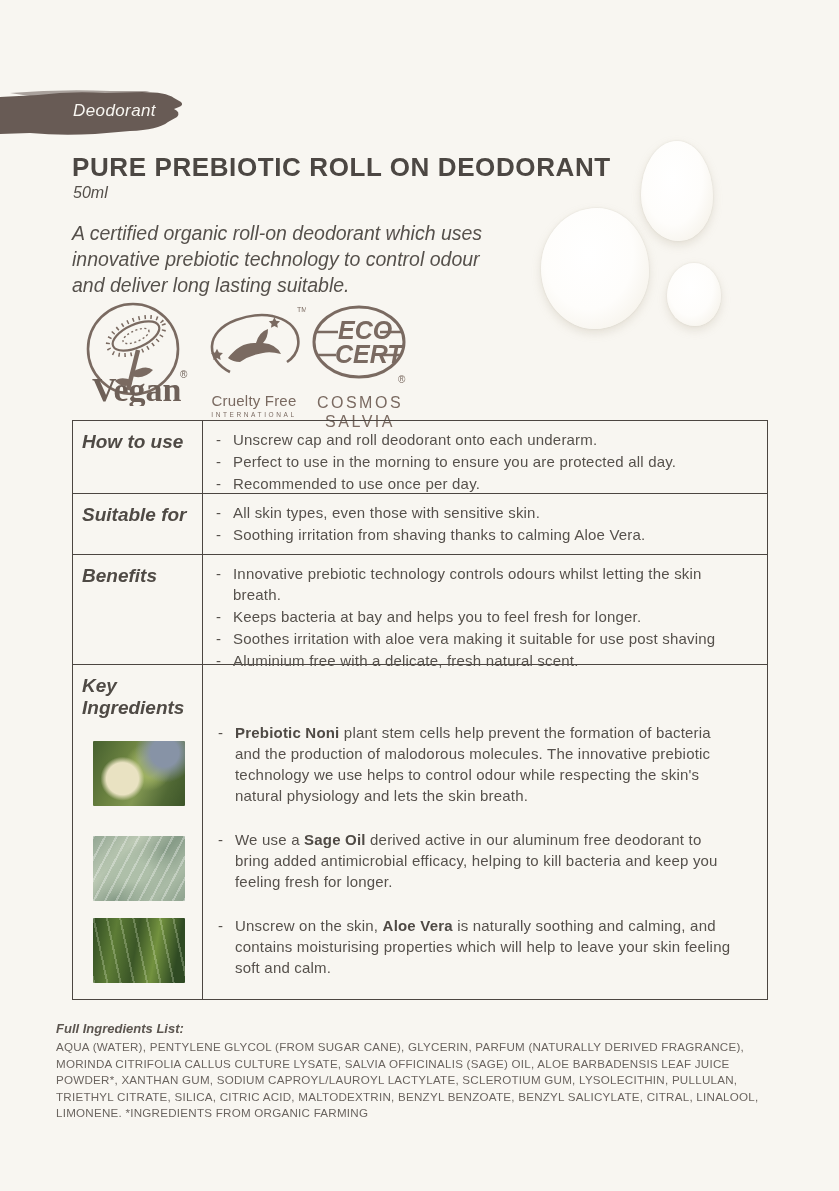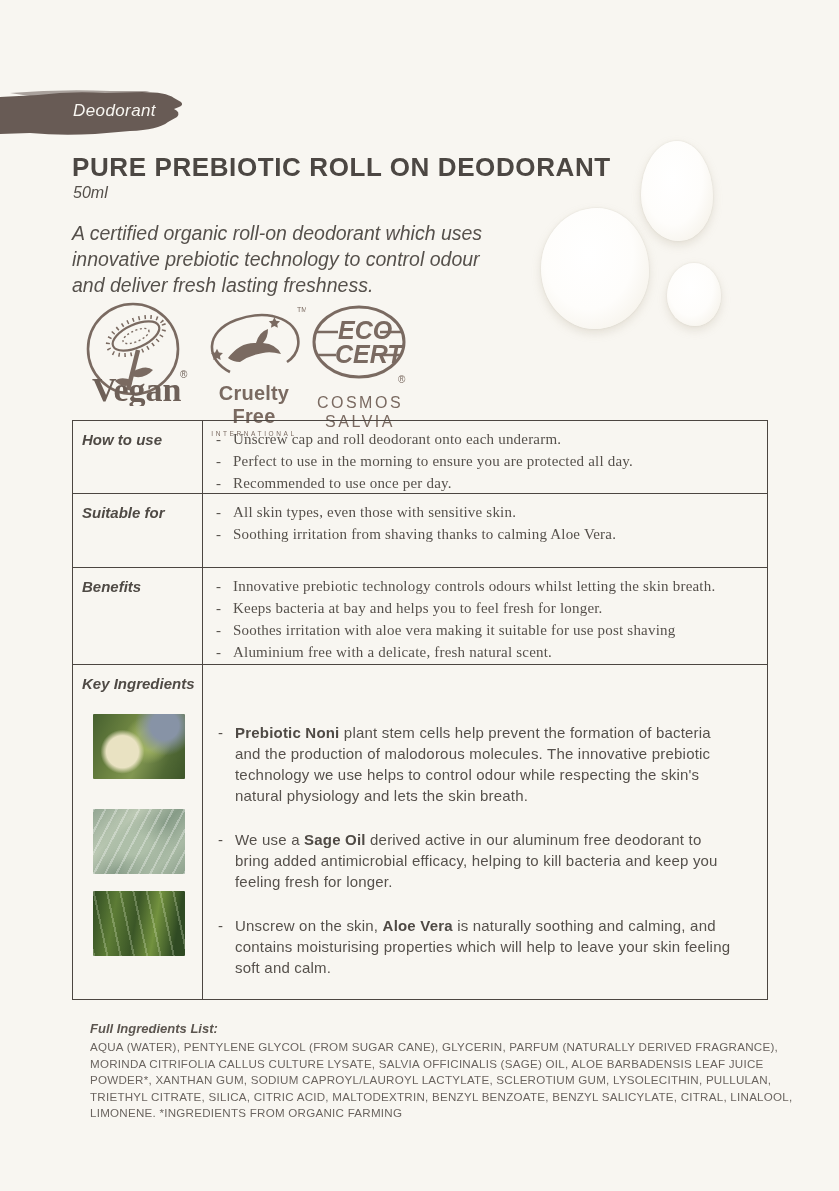--- a/index.html
+++ b/index.html
@@ -39,21 +39,21 @@
     position:absolute; left:72px; top:220px;
     font-style:italic; font-size:19.5px; line-height:26px;
     color:#56514c;
   }
 
   
   .badge { position:absolute; text-align:center; color:#7a6a61; }
   .badge-vegan   { left:74px;  top:300px; width:124px; }
   .badge-bunny   { left:202px; top:302px; width:104px; }
   .badge-ecocert { left:310px; top:303px; width:100px; }
-  .bunny-label { font-weight:bold; font-size:20px; margin-top:2px; letter-spacing:.2px; }
+  .bunny-label { font-weight:normal; font-size:15px; margin-top:12px; letter-spacing:.2px; }
   .bunny-sub   { font-size:6.5px; letter-spacing:2.6px; margin-top:2px; }
   .eco-sub     { font-size:16px; letter-spacing:2.5px; line-height:19px; margin-top:4px; }
 
   
   .blob {
     position:absolute;
     background: radial-gradient(ellipse at 44% 38%, #ffffff 0%, #fefdfb 52%, #f7f4ed 78%, #efece3 96%);
     box-shadow: 0 4px 10px rgba(175,165,145,.28), 0 0 2px rgba(190,182,165,.35);
   }
   .blob1 { left:641px; top:141px; width:72px;  height:100px; border-radius:50% 50% 47% 53% / 54% 56% 44% 46%; }
@@ -68,25 +68,25 @@
     display:flex; flex-direction:column;
     box-sizing:border-box;
   }
   .trow { display:flex; border-bottom:1.5px solid #4c4641; }
   .trow:last-child { border-bottom:none; flex:1; }
   .trow-1 { height:72px; } .trow-2 { height:92px; } .trow-3 { height:109px; }
   .tlabel {
     width:130px; flex:0 0 130px;
     border-right:1.5px solid #4c4641;
     padding:10px 4px 0 9px; box-sizing:border-box;
-    font-weight:bold; font-style:italic; font-size:15px; color:#4f4a45;
+    font-weight:bold; font-style:italic; font-size:19px; color:#4f4a45;
   }
   .tcontent { flex:1; padding:8px 18px 0 2px; box-sizing:border-box; }
   ul.bullets { margin:0; padding:0; list-style:none; font-size:15px; line-height:21px; letter-spacing:.2px; color:#56514c; }
-  ul.bullets li { position:relative; padding-left:28px; margin-bottom:1px;font-family:Liberation Serif, serif; }
+  ul.bullets li { position:relative; padding-left:28px; margin-bottom:1px; }
   ul.bullets li::before { content:"-"; position:absolute; left:11px; top:0; }
 
   
   .thumb { width:92px; height:65px; margin-left:11px; border-radius:1px; }
   .thumb-noni {
     background:
       radial-gradient(circle at 32% 58%, #e9e2c2 0 16px, rgba(233,226,194,0) 22px),
       radial-gradient(circle at 78% 18%, #8793a6 0 14px, rgba(135,147,166,0) 30px),
       radial-gradient(circle at 60% 40%, #9db061 0 10px, rgba(157,176,97,0) 24px),
       linear-gradient(115deg, #46602f 0%, #6d8441 35%, #82975２ 55%, #50683４ 80%, #3d5529 100%);
@@ -105,21 +105,21 @@
       linear-gradient(100deg, #2f4a22 0%, #5d7c36 24%, #3b5627 46%, #73923f 66%, #declarativeNONE 0),
       linear-gradient(100deg, #2f4a22 0%, #5d7c36 24%, #3b5627 46%, #73923f 66%, #2f4a23 88%);
     margin-top:17px;
   }
   .ki-wrap { padding:26px 14px 0 2px; font-size:15px; line-height:21px; letter-spacing:.2px; color:#56514c; }
   .ki-item { position:relative; padding-left:28px; margin-bottom:21px;margin-top:23px; }
   .ki-item::before { content:"-"; position:absolute; left:11px; top:0; }
   .ki-item b { color:#4f4a45; }
 
   
-  .full-ing { position:absolute; left:90px; top:1021px; width:708px; color:#6b6560; }
+  .full-ing { position:absolute; left:56px; top:1021px; width:708px; color:#6b6560; }
   .full-ing h4 { margin:0 0 3px 0; font-size:13px; font-style:italic; color:#5c5650; }
   .full-ing p  { margin:0; font-size:11.6px; line-height:16.5px; letter-spacing:.25px; }
 
   .page-num { position:absolute; left:791px; top:1212px; font-size:16px; color:#5a544f; }
 
   svg text { font-family:"Liberation Serif", serif; }
   svg .sans { font-family:"Liberation Sans", sans-serif; }
 </style>
 </head>
 <body>
@@ -133,21 +133,21 @@
     </svg>
     <div class="tag-label">Deodorant</div>
   </div>
 
   <h1 class="title">PURE PREBIOTIC ROLL ON DEODORANT</h1>
   <div class="volume">50ml</div>
 
   <div class="description">
     <div>A certified organic roll-on deodorant which uses</div>
     <div>innovative prebiotic technology to control odour</div>
-    <div>and deliver fresh lasting freshness.</div>
+    <div>and deliver long lasting suitable.</div>
   </div>
 
   <div class="badge badge-vegan">
     <svg width="124" height="106" viewBox="0 0 124 106">
       <circle cx="59" cy="49" r="45" fill="none" stroke="#7a6a61" stroke-width="2.6"></circle>
       <g transform="rotate(-24 62 36)">
         <ellipse cx="62" cy="36" rx="25" ry="11.5" fill="none" stroke="#7a6a61" stroke-width="2.2"></ellipse>
         <ellipse cx="62" cy="36" rx="30" ry="16" fill="none" stroke="#7a6a61" stroke-width="4" stroke-dasharray="1.5 4.5"></ellipse>
         <ellipse cx="62" cy="36" rx="14" ry="5.5" fill="none" stroke="#7a6a61" stroke-width="1.4" stroke-dasharray="2 2.5"></ellipse>
       </g>

